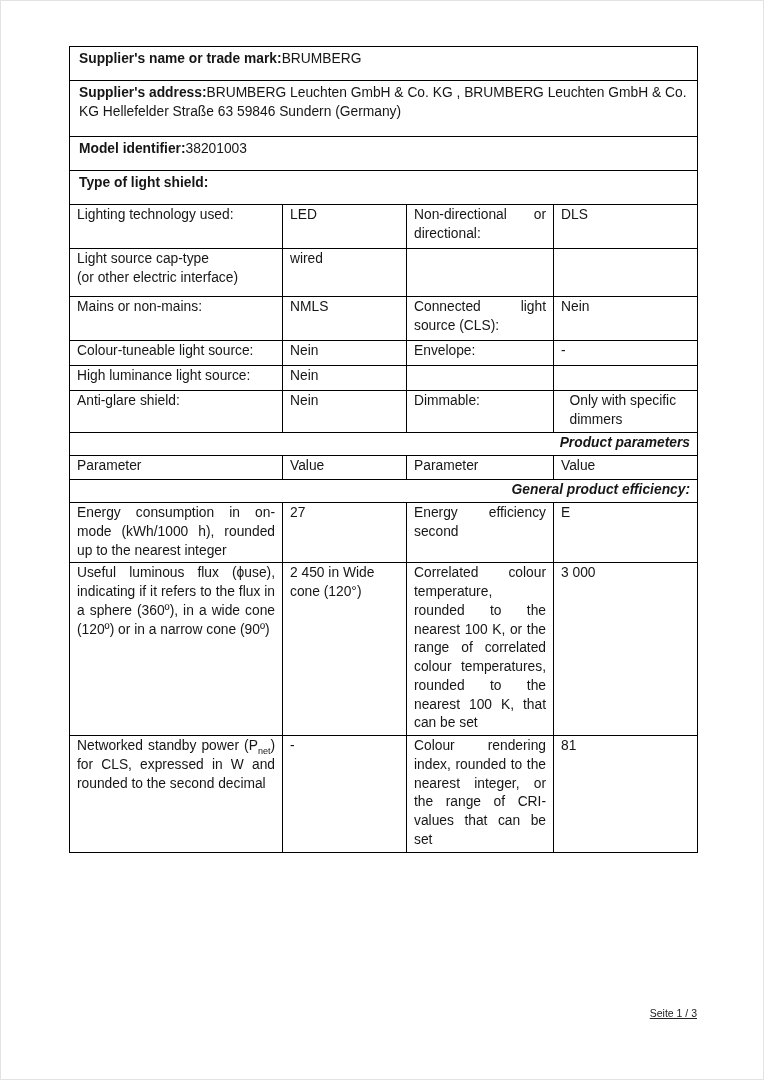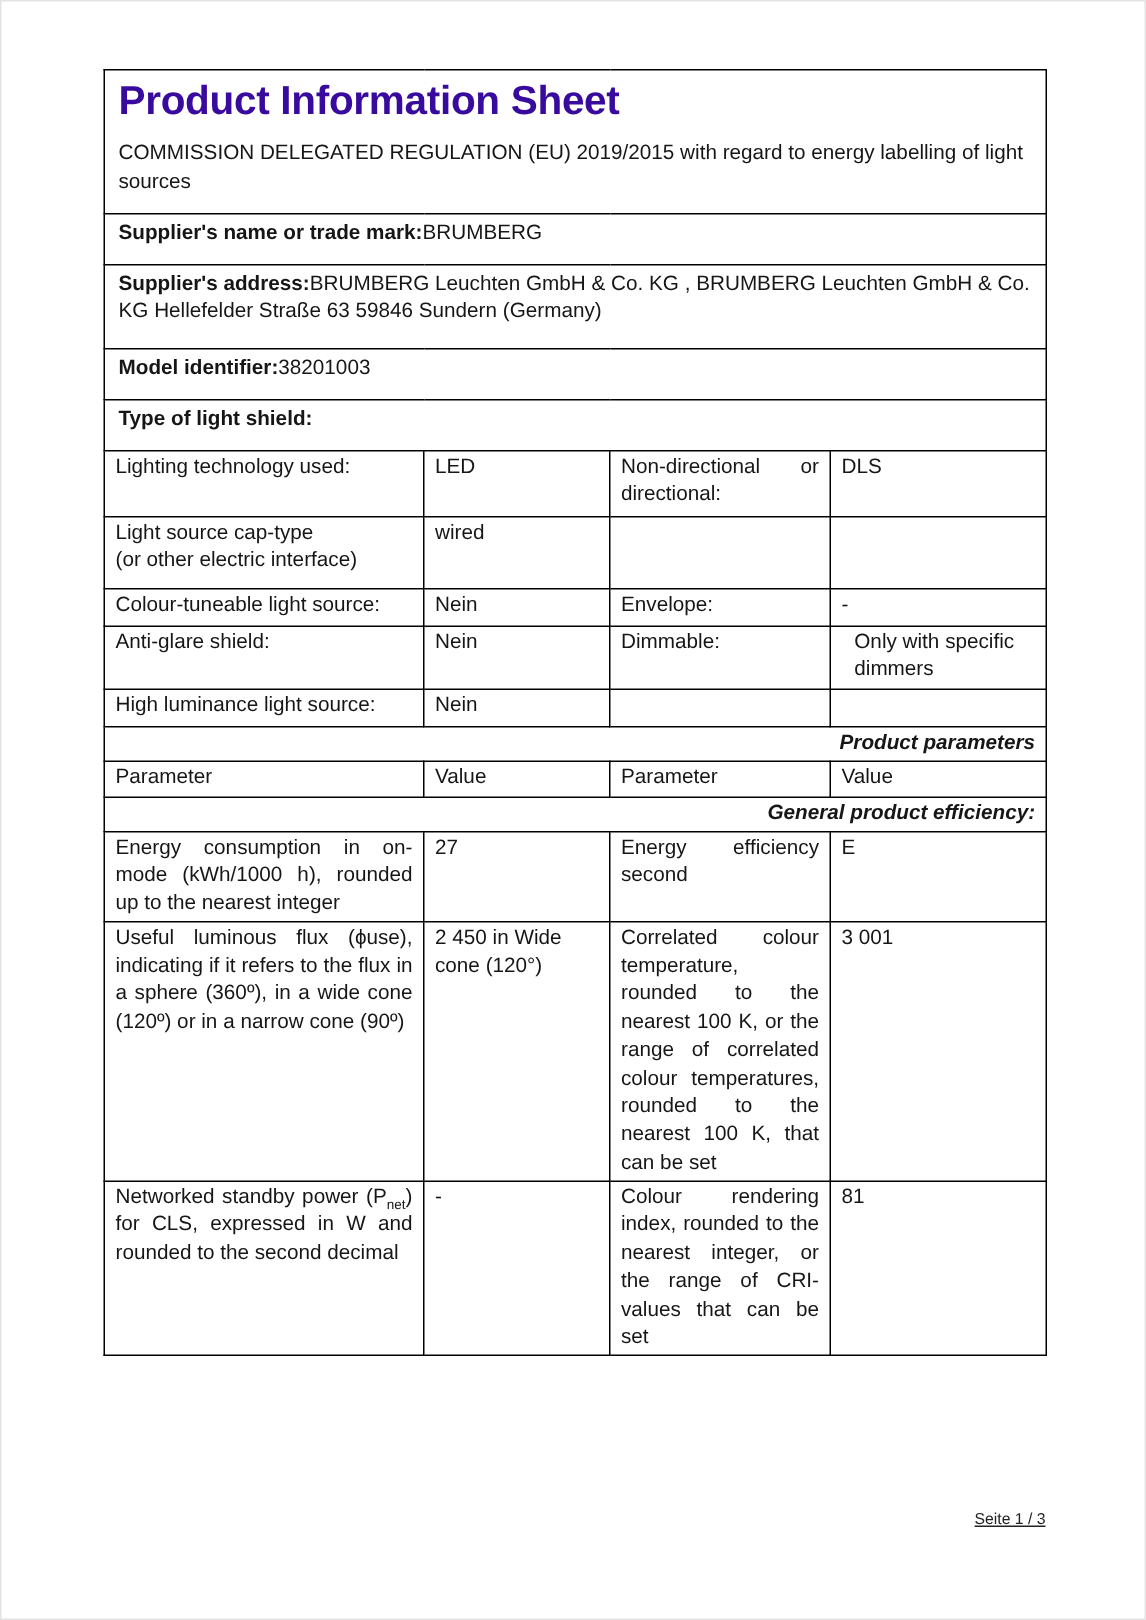--- a/index.html
+++ b/index.html
@@ -75,26 +75,20 @@
 <div class="doc">
   <table class="sheet">
     <colgroup>
       <col style="width:213px">
         <col style="width:124px">
         <col style="width:147px">
         <col style="width:144px">
     </colgroup>
 
     <tbody>
-        <tr>
-      <td colspan="4" class="title-cell">
-        <h1>Product Information Sheet</h1>
-        <p>COMMISSION DELEGATED REGULATION (EU) 2019/2015 with regard to energy labelling of light sources</p>
-      </td>
-    </tr>
 
     <tr>
       <td colspan="4" class="lblval" style="height:26px">
         <span class="lbl">Supplier's name or trade mark:</span><span class="val-inline">BRUMBERG</span>
       </td>
     </tr>
 
     <tr>
       <td colspan="4" class="lblval" style="height:48px">
         <span class="lbl">Supplier's address:</span><span class="val-inline">BRUMBERG Leuchten GmbH &amp; Co. KG , BRUMBERG Leuchten GmbH &amp; Co. KG Hellefelder Straße 63 59846 Sundern (Germany)</span>
@@ -120,38 +114,44 @@
     <tr>
       <td style="height:44px">
         <div>Light source cap-type</div>
         <div class="gapline">(or other electric interface)</div>
       </td>
       <td class="vcell">wired</td>
       <td></td>
       <td></td>
     </tr>
     <tr>
+      <td style="height:40px">Mains or non-mains:</td>
+      <td class="vcell">NMLS</td>
+      <td class="just">Connected light source (CLS):</td>
+      <td class="vcell">Nein</td>
+    </tr>
+    <tr>
       <td style="height:21px">Colour-tuneable light source:</td>
       <td class="vcell">Nein</td>
       <td>Envelope:</td>
       <td class="vcell">-</td>
+    </tr>
+    <tr>
+      <td style="height:21px">High luminance light source:</td>
+      <td class="vcell">Nein</td>
+      <td></td>
+      <td></td>
     </tr>
     <tr>
       <td style="height:38px">Anti-glare shield:</td>
       <td class="vcell">Nein</td>
       <td>Dimmable:</td>
       <td class="vcell">
             <div class="vinner">Only with specific dimmers</div>
           </td>
-    </tr>
-    <tr>
-      <td style="height:21px">High luminance light source:</td>
-      <td class="vcell">Nein</td>
-      <td></td>
-      <td></td>
     </tr>
 
     <tr>
       <td colspan="4" class="sect center" style="height:20px">Product parameters</td>
     </tr>
 
     <tr>
       <td style="height:20px">Parameter</td>
       <td>Value</td>
       <td>Parameter</td>
@@ -167,21 +167,21 @@
       <td class="vcell">27</td>
       <td class="just">Energy efficiency second</td>
       <td class="vcell">E</td>
     </tr>
     <tr>
       <td class="just">Useful luminous flux (ϕuse), indicating if it refers to the flux in a sphere (360º), in a wide cone (120º) or in a narrow cone (90º)</td>
       <td class="vcell">
             <div class="vinner">2 450 in Wide cone (120°)</div>
           </td>
       <td class="just">Correlated colour temperature, rounded to the nearest 100 K, or the range of correlated colour temperatures, rounded to the nearest 100 K, that can be set</td>
-      <td class="vcell">3 001</td>
+      <td class="vcell">3 000</td>
     </tr>
     <tr>
       <td class="just"><span>Networked standby power (P</span><sub>net</sub><span>) for CLS, expressed in W and rounded to the second decimal</span></td>
       <td class="vcell">-</td>
       <td class="just">Colour rendering index, rounded to the nearest integer, or the range of CRI-values that can be set</td>
       <td class="vcell">81</td>
     </tr>
   </tbody>
     </table>
 </div>

